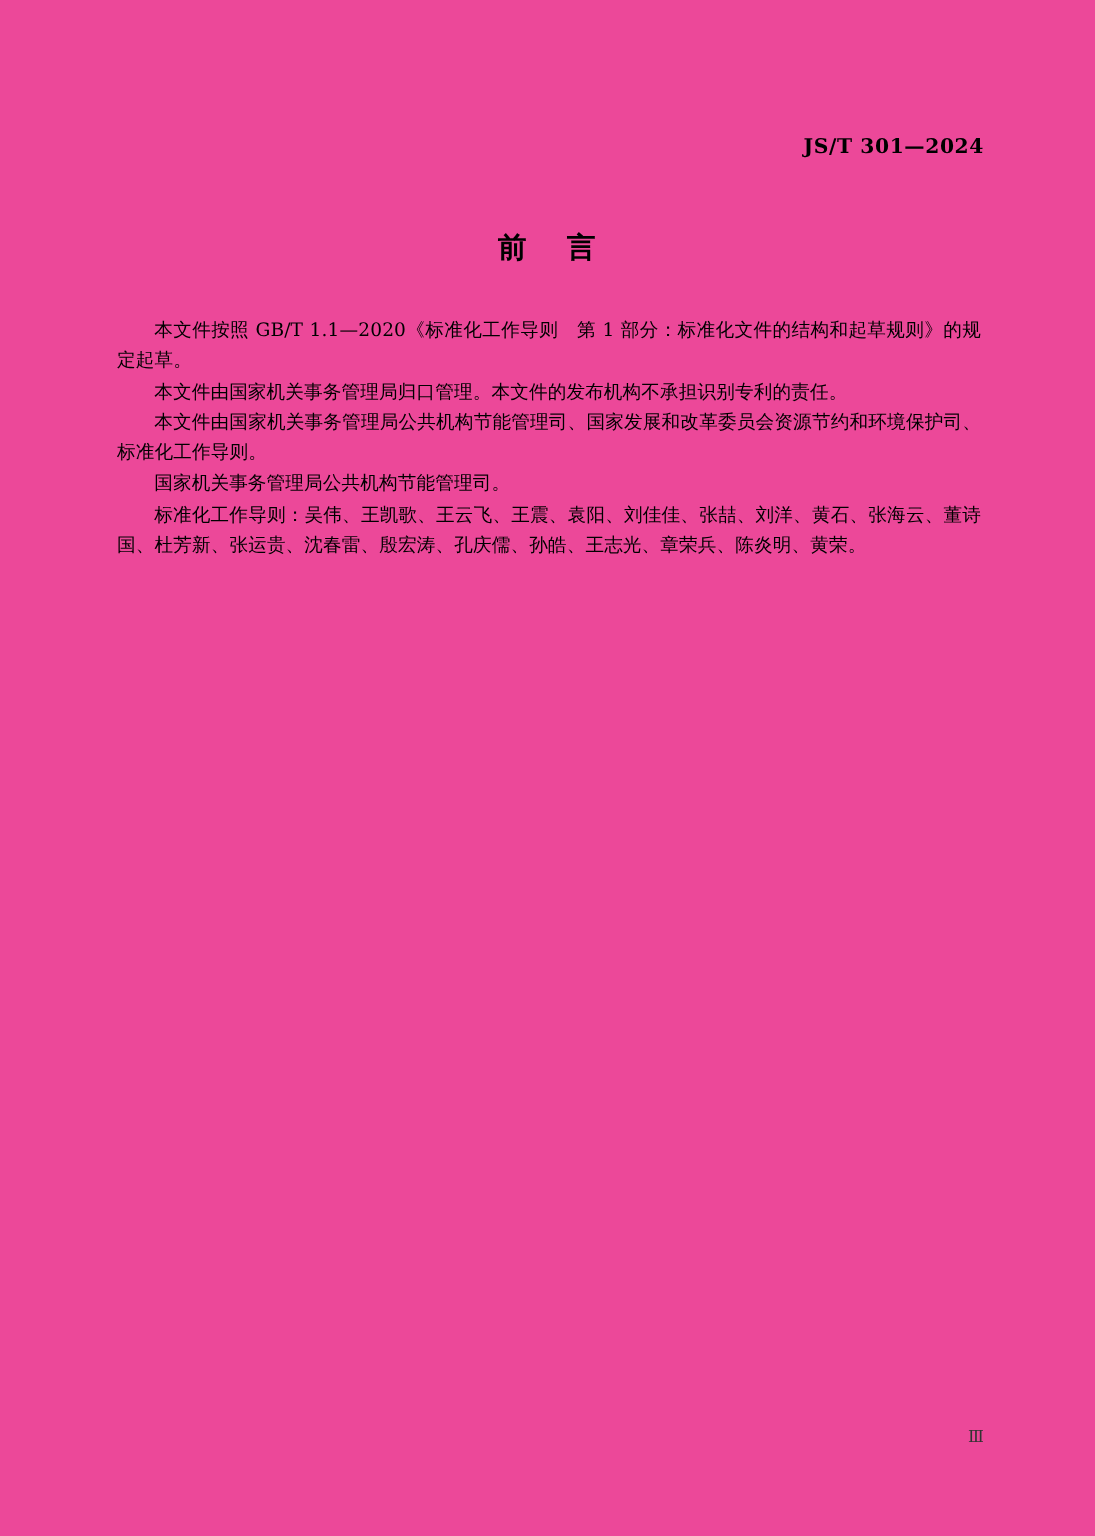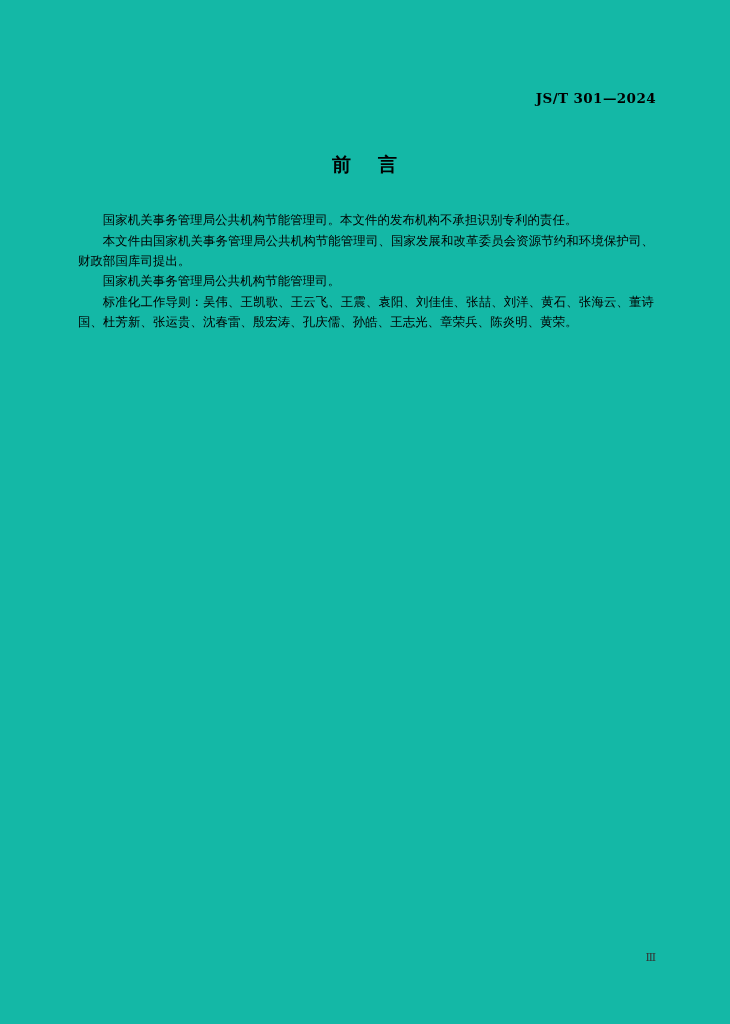--- a/index.html
+++ b/index.html
@@ -14,21 +14,21 @@
     font-family: "DejaVu Serif", "Liberation Serif", serif;
     color: #000000;
     overflow: hidden;
   }
   .page {
     position: absolute;
     left: 0;
     top: 0;
     width: 730px;
     height: 1024px;
-    background: #14b8a6;
+    background: #ec4899;
   }
   .header-code {
     position: absolute;
     right: 74px;
     top: 90px;
     font-family: "DejaVu Serif", "Liberation Serif", serif;
     font-weight: bold;
     font-size: 13.5px;
     letter-spacing: 0.4px;
     white-space: nowrap;
@@ -83,21 +83,22 @@
 
 <div class="page">
 
   <div class="header-code">JS/T 301—2024</div>
 
   <div class="doc-title">
     <span>前</span><span class="gap"></span><span>言</span>
   </div>
 
   <div class="body-block">
-    <p class="para">国家机关事务管理局公共机构节能管理司。本文件的发布机构不承担识别专利的责任。</p>
-    <p class="para">本文件由国家机关事务管理局公共机构节能管理司、国家发展和改革委员会资源节约和环境保护司、财政部国库司提出。</p>
+    <p class="para">本文件按照 GB/T 1.1—2020《标准化工作导则　第 1 部分：标准化文件的结构和起草规则》的规定起草。</p>
+    <p class="para">本文件由国家机关事务管理局归口管理。本文件的发布机构不承担识别专利的责任。</p>
+    <p class="para">本文件由国家机关事务管理局公共机构节能管理司、国家发展和改革委员会资源节约和环境保护司、标准化工作导则。</p>
     <p class="para">国家机关事务管理局公共机构节能管理司。</p>
     <p class="para">标准化工作导则：吴伟、王凯歌、王云飞、王震、袁阳、刘佳佳、张喆、刘洋、黄石、张海云、董诗国、杜芳新、张运贵、沈春雷、殷宏涛、孔庆儒、孙皓、王志光、章荣兵、陈炎明、黄荣。</p>
   </div>
 
   <div class="footer-pageno">Ⅲ</div>
 
 </div>
 
 </body></html>

